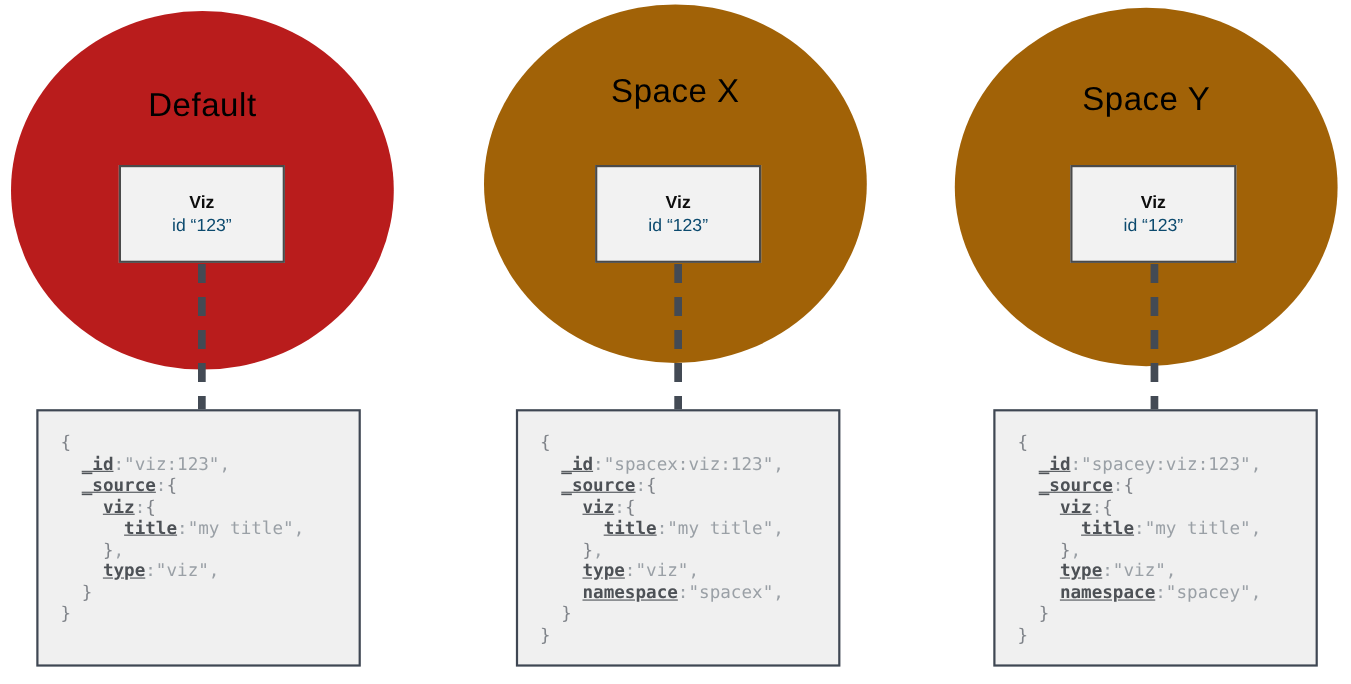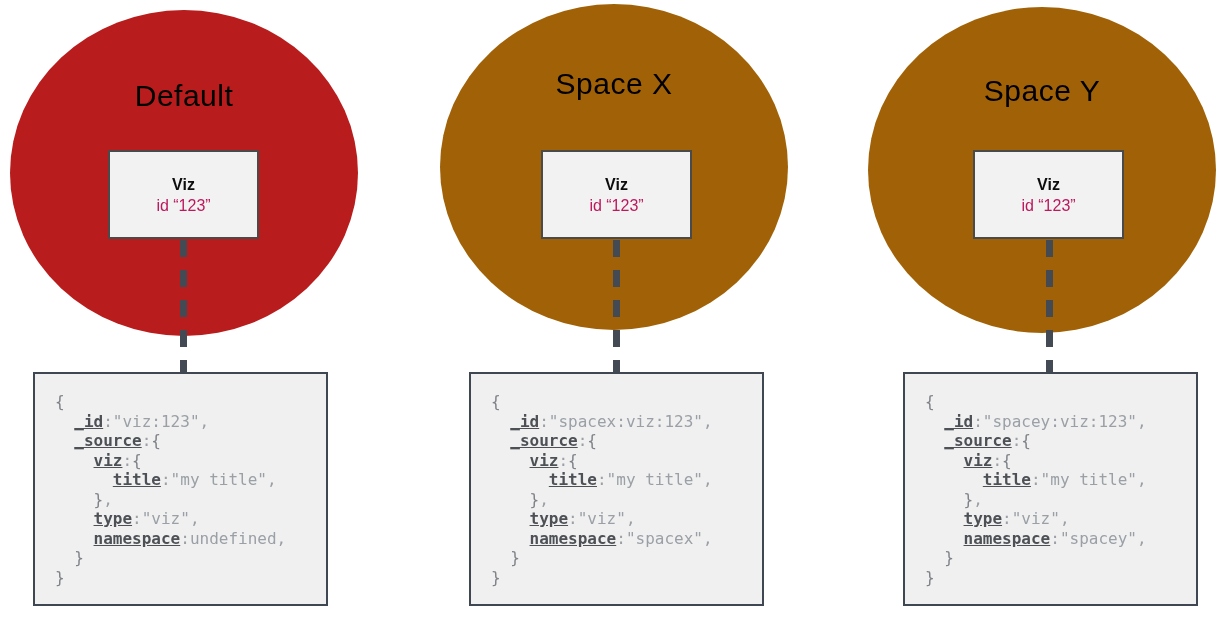--- a/index.html
+++ b/index.html
@@ -36,21 +36,21 @@
     box-sizing:border-box;
     background:var(--box-fill,#f2f2f2);
     border:2px solid var(--box-border,#4a4a4a);
     display:flex;flex-direction:column;
     align-items:center;justify-content:center;
   }
   .c0 .viz-box{left:108px;}
   .c1 .viz-box{left:541px;}
   .c2 .viz-box{left:973px;}
   .viz-label{font-size:16px;line-height:21px;font-weight:bold;color:#0d0d0d;}
-  .viz-id{font-size:16px;line-height:21px;color:#be185d;}
+  .viz-id{font-size:16px;line-height:21px;color:#0c4a6e;}
   
   .connector{
     position:absolute;top:240px;
     width:7px;height:134px;
     background:repeating-linear-gradient(
       to bottom,
       var(--connector,#434a54) 0 17px,
       transparent 17px 30px);
   }
   .c0 .connector{left:180px;}
@@ -95,21 +95,20 @@
       <div class="viz-id">id “123”</div>
     </div>
     <div class="code-box">
         <div class="code-line"><span class="seg-b">{</span></div>
         <div class="code-line"><span class="seg-w">  </span><span class="seg-k">_id</span><span class="seg-p">:</span><span class="seg-s">"viz:123"</span><span class="seg-p">,</span></div>
         <div class="code-line"><span class="seg-w">  </span><span class="seg-k">_source</span><span class="seg-p">:</span><span class="seg-b">{</span></div>
         <div class="code-line"><span class="seg-w">    </span><span class="seg-k">viz</span><span class="seg-p">:</span><span class="seg-b">{</span></div>
         <div class="code-line"><span class="seg-w">      </span><span class="seg-k">title</span><span class="seg-p">:</span><span class="seg-s">"my title"</span><span class="seg-p">,</span></div>
         <div class="code-line"><span class="seg-w">    </span><span class="seg-b">}</span><span class="seg-p">,</span></div>
         <div class="code-line"><span class="seg-w">    </span><span class="seg-k">type</span><span class="seg-p">:</span><span class="seg-s">"viz"</span><span class="seg-p">,</span></div>
-        <div class="code-line"><span class="seg-w">    </span><span class="seg-k">namespace</span><span class="seg-p">:</span><span class="seg-s">undefined</span><span class="seg-p">,</span></div>
         <div class="code-line"><span class="seg-w">  </span><span class="seg-b">}</span></div>
         <div class="code-line"><span class="seg-b">}</span></div>
       </div>
   </div>
 
   <div class="column c1">
     <div class="circle" style="background: #a16207;">
       <div class="circle-title">Space X</div>
     </div>
     <div class="connector"></div>

